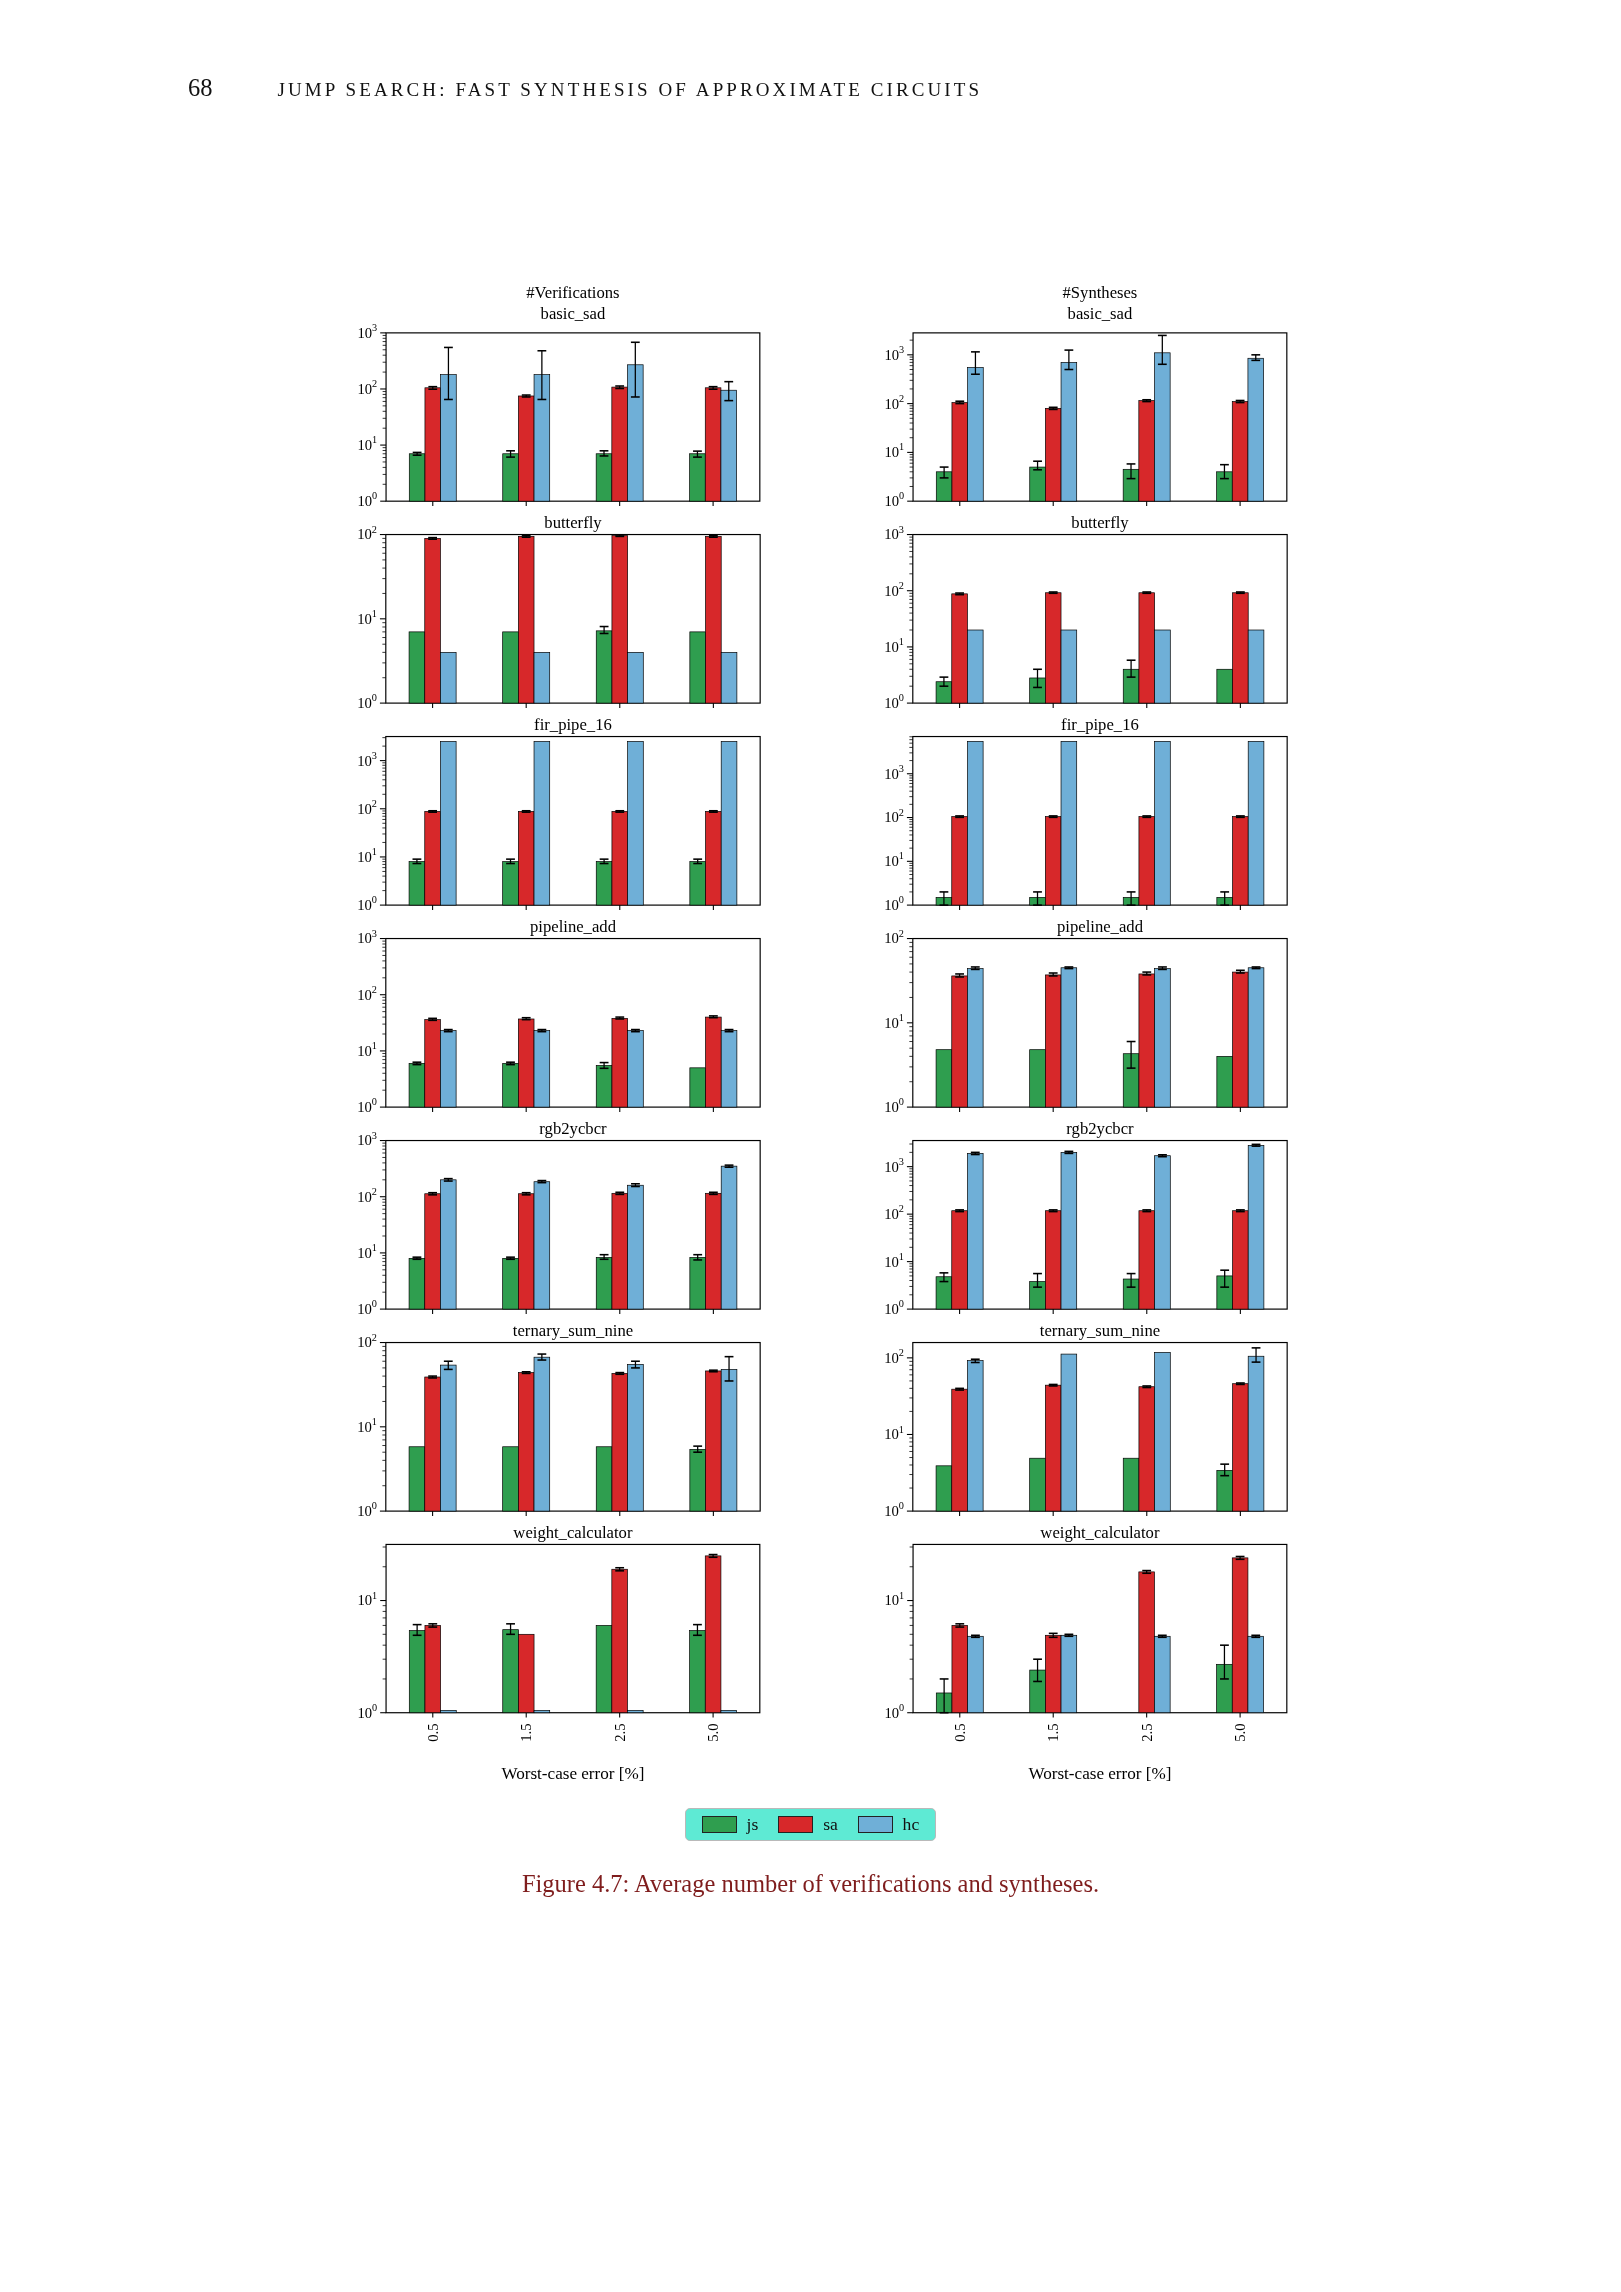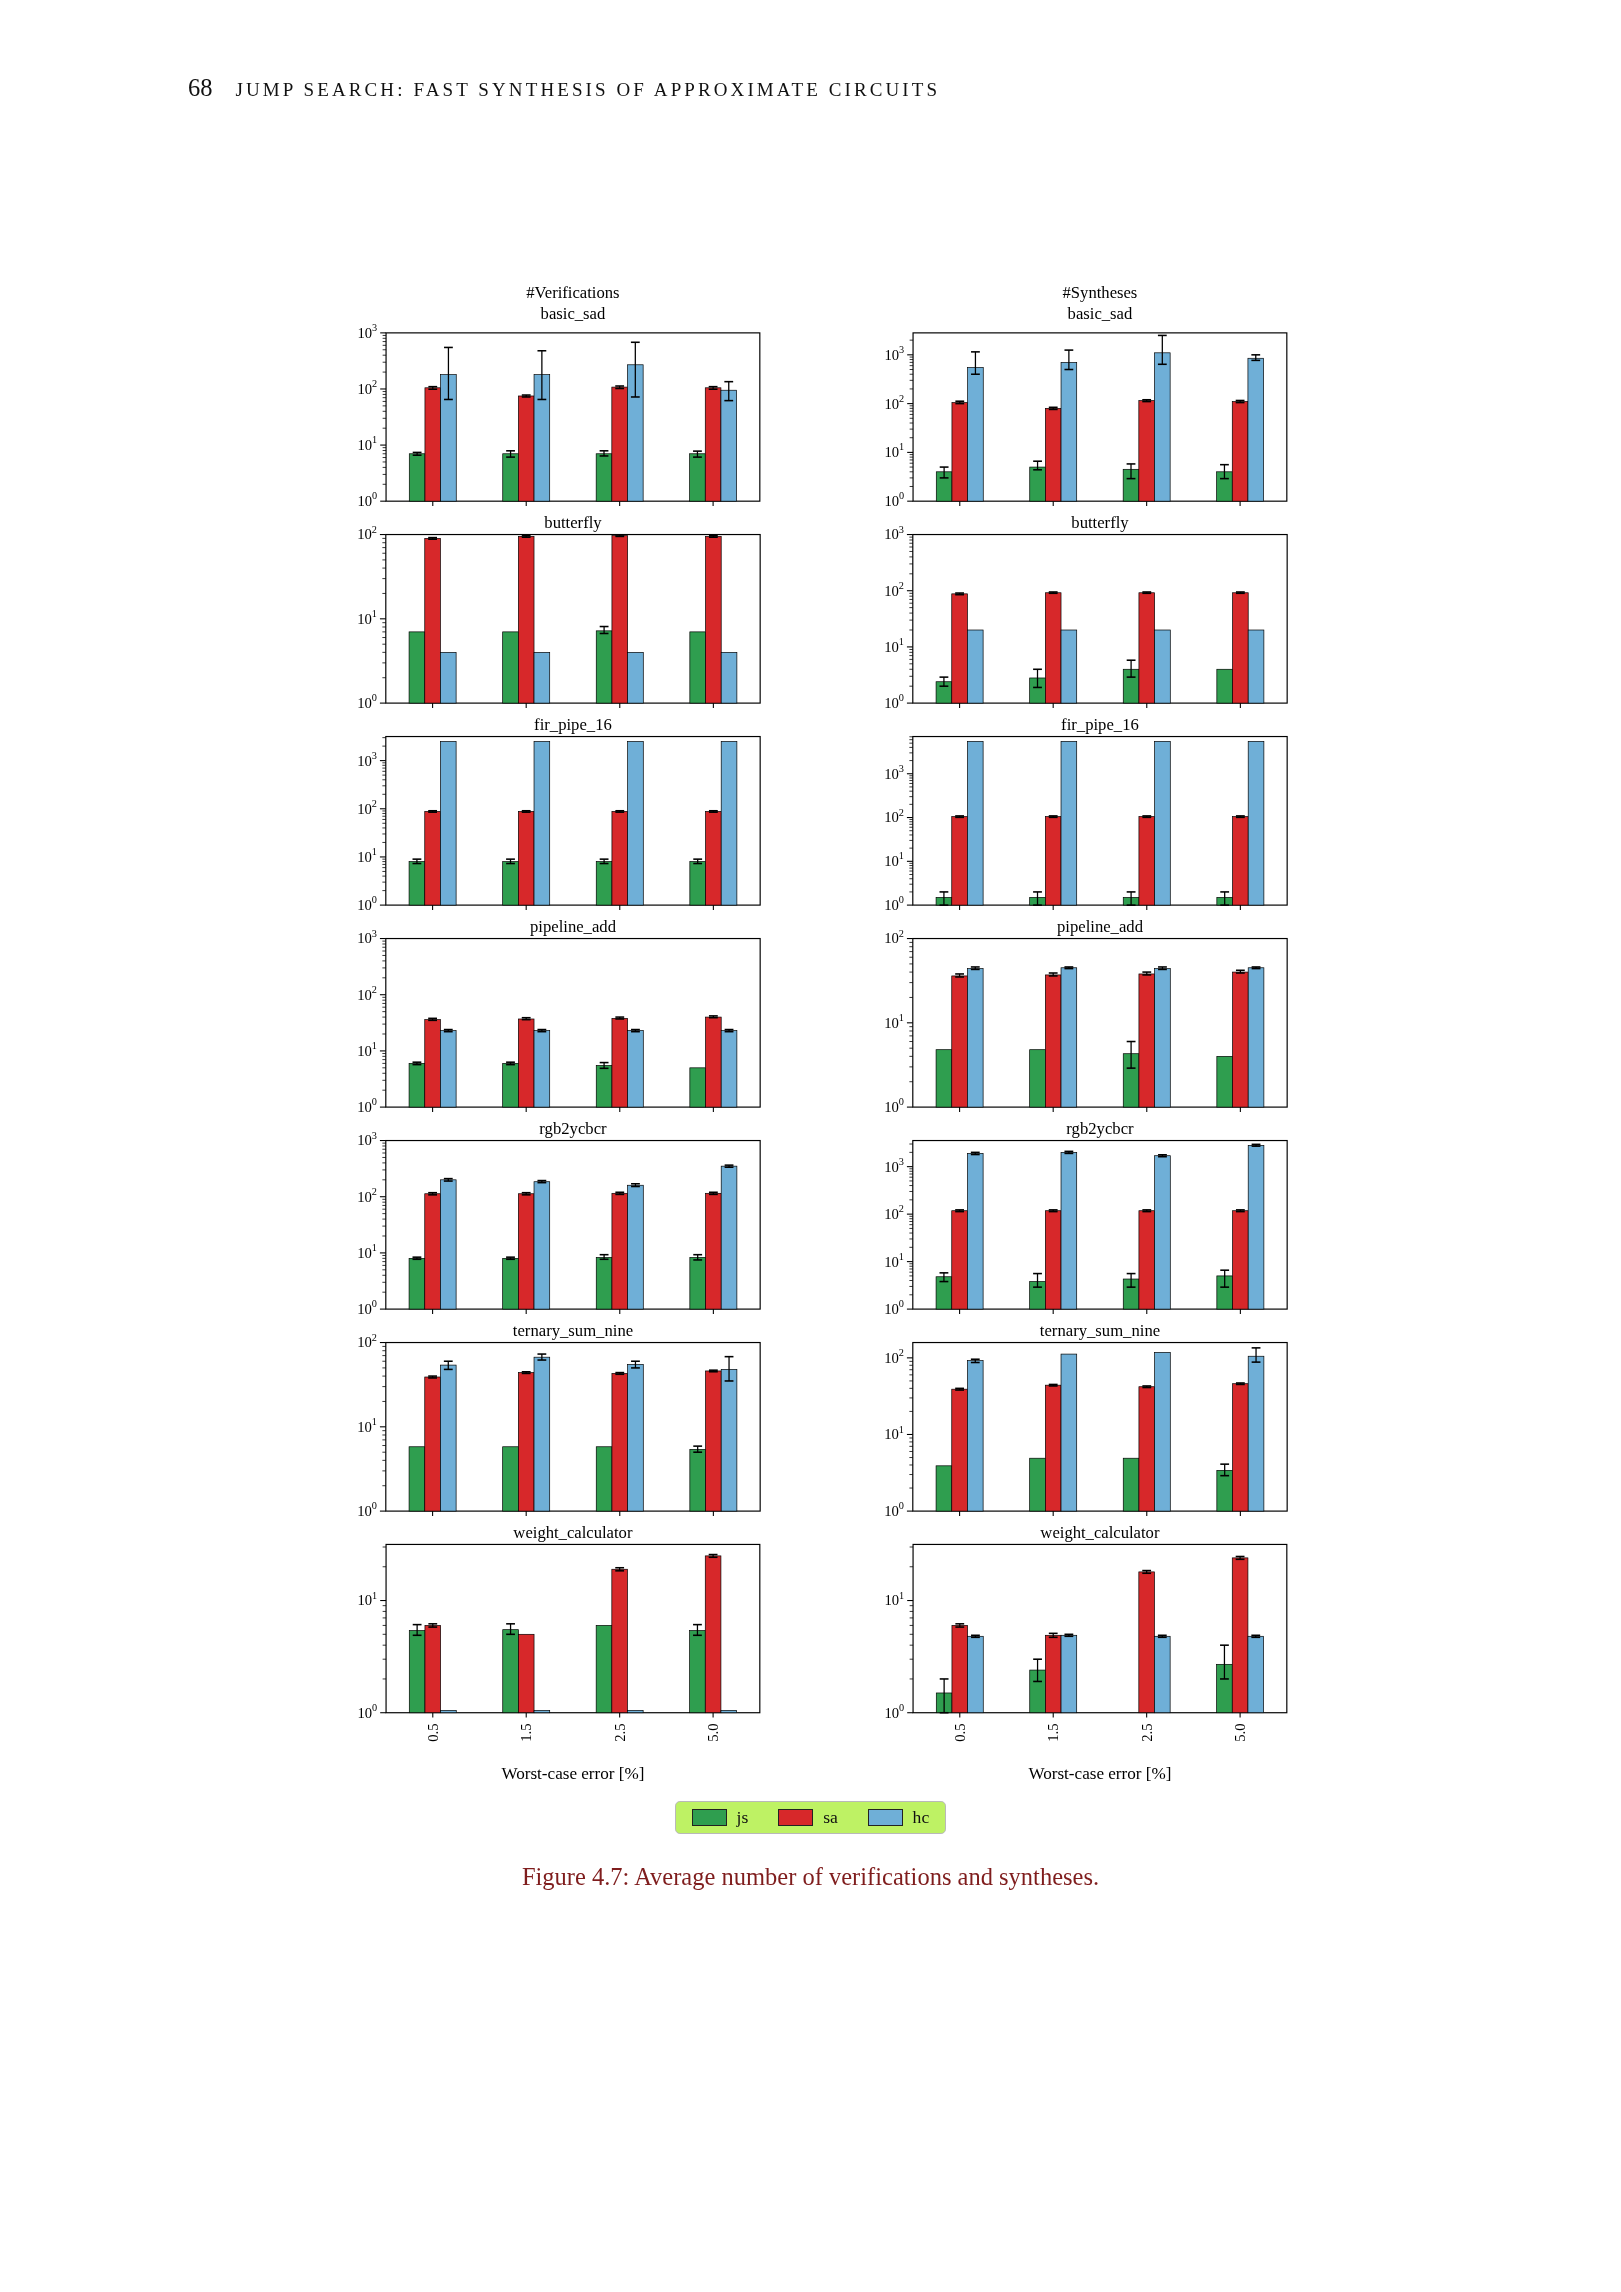--- a/index.html
+++ b/index.html
@@ -6,40 +6,40 @@
   .page{
     position:relative;
     width:1621px;height:2293px;
     background:#ffffff;
     font-family:"Liberation Serif", serif;
     color:#111;
     overflow:hidden;
   }
   .header{
     position:absolute;top:74px;left:188px;
-    display:flex;align-items:baseline;gap:23px;
+    display:flex;align-items:baseline;gap:65px;
   }
   .page-number{font-size:24.5px;}
   .running-title{
     font-size:19px;letter-spacing:3.1px;
     text-transform:uppercase;
   }
   .figure-wrap{
     position:absolute;top:282px;left:0;width:1621px;
     display:flex;flex-direction:column;align-items:center;
   }
   .chart-grid{display:flex;flex-direction:column;}
   .chart-row{display:flex;flex-direction:row;gap:86px;justify-content:center;}
   svg text{font-family:"Liberation Serif", serif;fill:#000;}
   .legend-box{
-    margin-top:10px;
+    margin-top:17px;
     border:1px solid #b9b9b9;border-radius:4.9px;
     padding:4.9px 15.7px;
-    display:flex;align-items:center;gap:30px;
-    background:#bef264;
+    display:flex;align-items:center;gap:20px;
+    background:#5eead4;
   }
   .legend-item{display:flex;align-items:center;gap:9.8px;}
   .legend-swatch{width:33px;height:14.7px;border:1px solid #222;display:inline-block;}
   .legend-label{font-size:17.6px;}
   .caption{
     margin-top:29px;font-size:24.5px;color:#7f1d1d;text-align:center;
   }
 </style>
 </head>
 <body>

